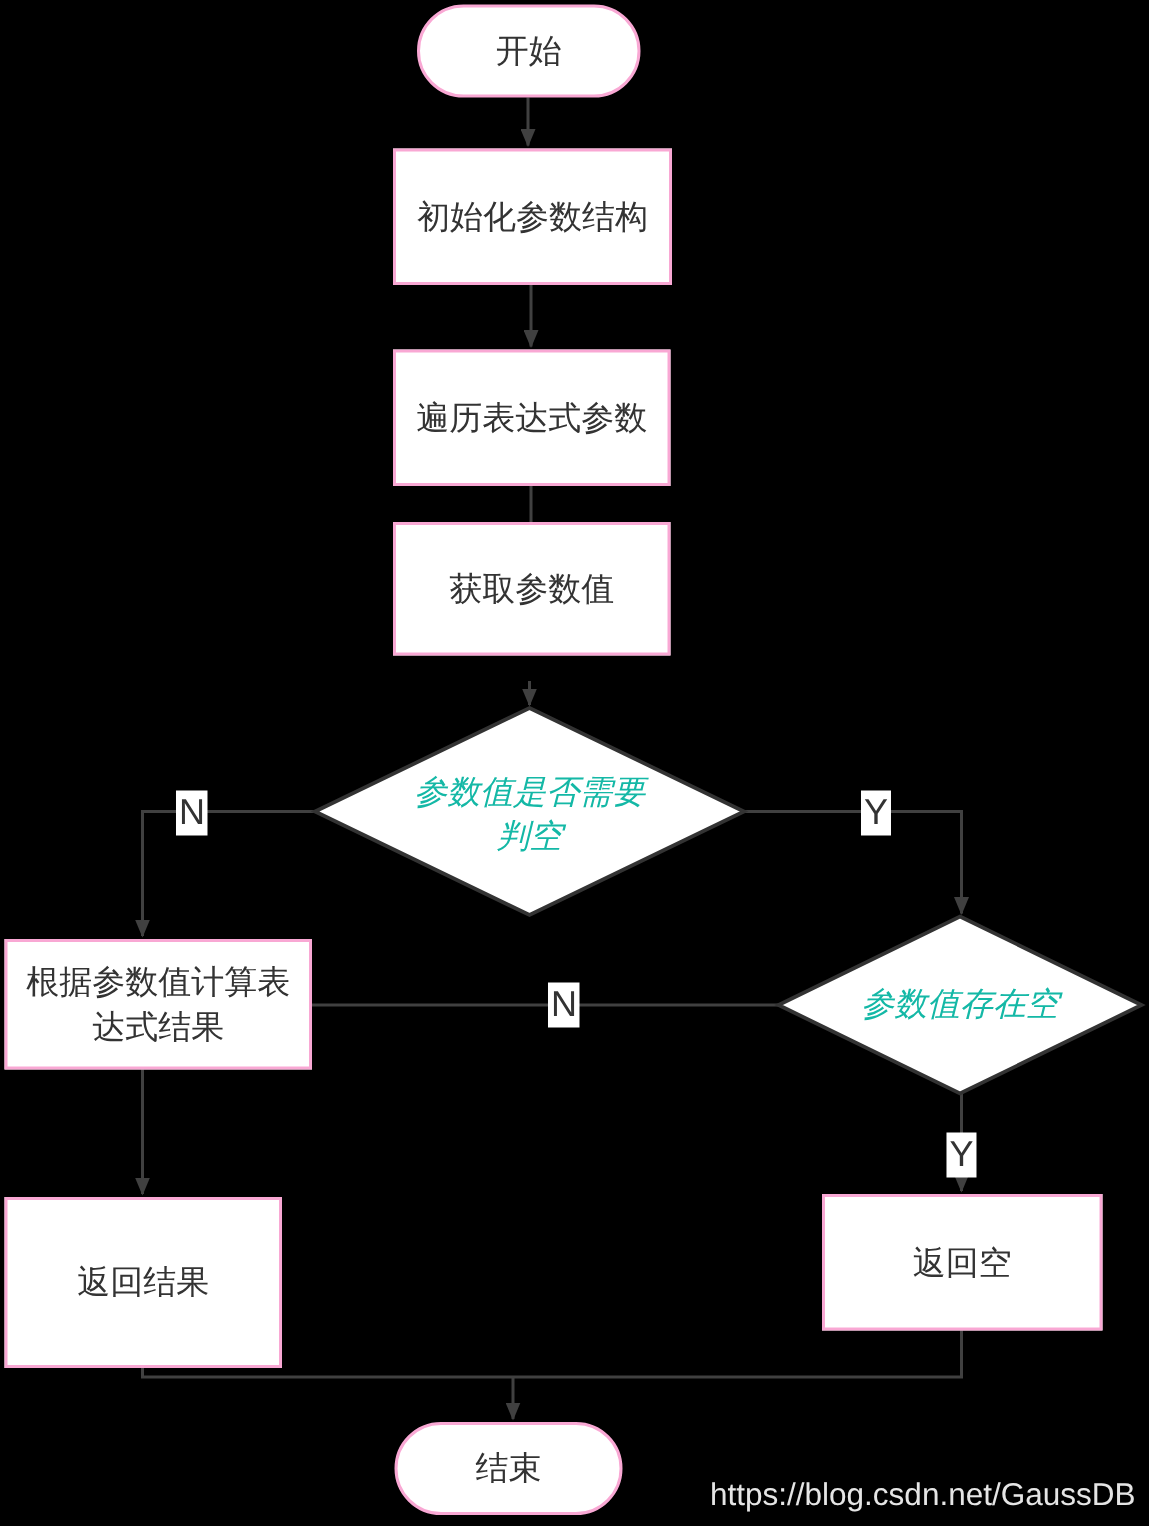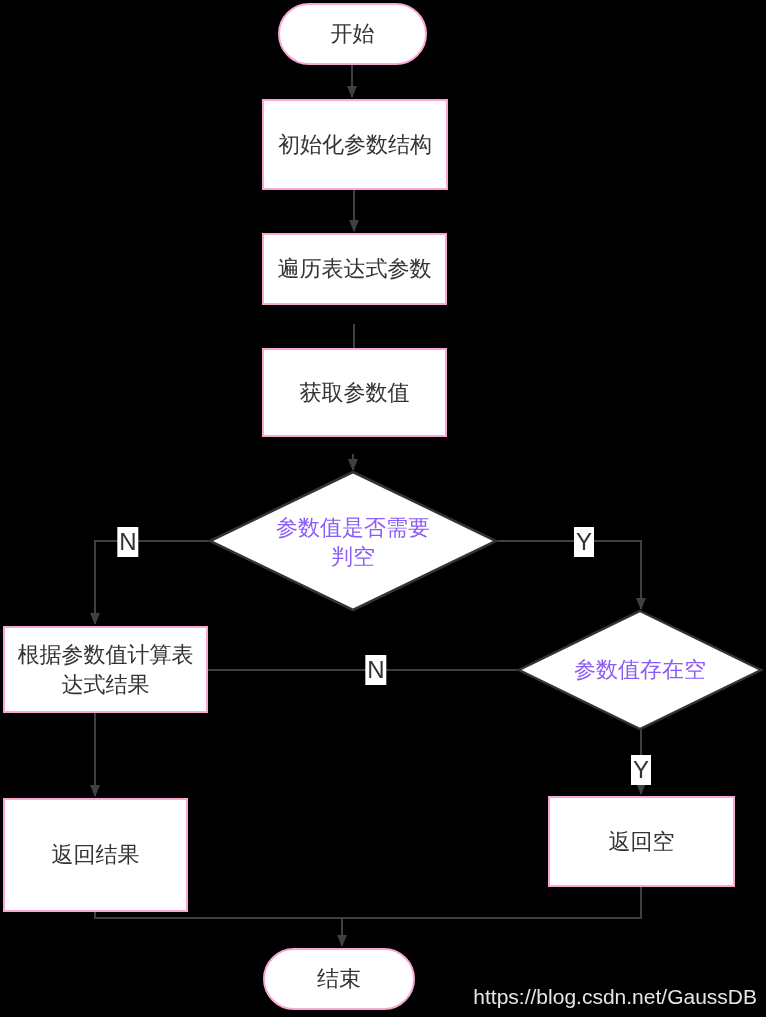--- a/index.html
+++ b/index.html
@@ -11,21 +11,21 @@
   .edge{fill:none;stroke:#404040;stroke-width:2;}
   .diamond{fill:#ffffff;stroke:#333333;stroke-width:2.5;}
   .node{
     position:absolute;box-sizing:border-box;background:#ffffff;border:2px solid #f9a8d4;
     display:flex;align-items:center;justify-content:center;text-align:center;
     color:#333333;font-size:22px;line-height:1.35;
   }
   .stadium{border-radius:31px;border-width:2px;}
   .dtext{
     position:absolute;transform:translate(-50%,-50%);text-align:center;
-    color:#8b5cf6;font-size:22px;line-height:1.3;
+    color:#14b8a6;font-size:22px;line-height:1.3;font-style:italic;
   }
   .elabel{
     position:absolute;transform:translate(-50%,-50%);background:#ffffff;
     color:#333333;font-size:24px;line-height:1;padding:3px 2px;
   }
   .watermark{position:absolute;right:9px;top:985px;color:#e5e5e5;font-size:21px;}
 </style>
 </head>
 <body>
 
@@ -55,21 +55,21 @@
   </svg>
 
   <div class="node stadium" style="left:278px;top:3px;width:149px;height:62px">
     <span>开始</span>
   </div>
 
   <div class="node" style="left:262px;top:99px;width:186px;height:91px">
     <span>初始化参数结构</span>
   </div>
 
-  <div class="node" style="left:262px;top:233px;width:185px;height:72px">
+  <div class="node" style="left:262px;top:233px;width:185px;height:91px">
     <span>遍历表达式参数</span>
   </div>
 
   <div class="node" style="left:262px;top:348px;width:185px;height:89px">
     <span>获取参数值</span>
   </div>
 
   <div class="dtext" style="left:353px;top:543px;width:158px">参数值是否需要判空</div>
 
   <div class="node" style="left:3px;top:626px;width:205px;height:87px;padding:0 4px">

